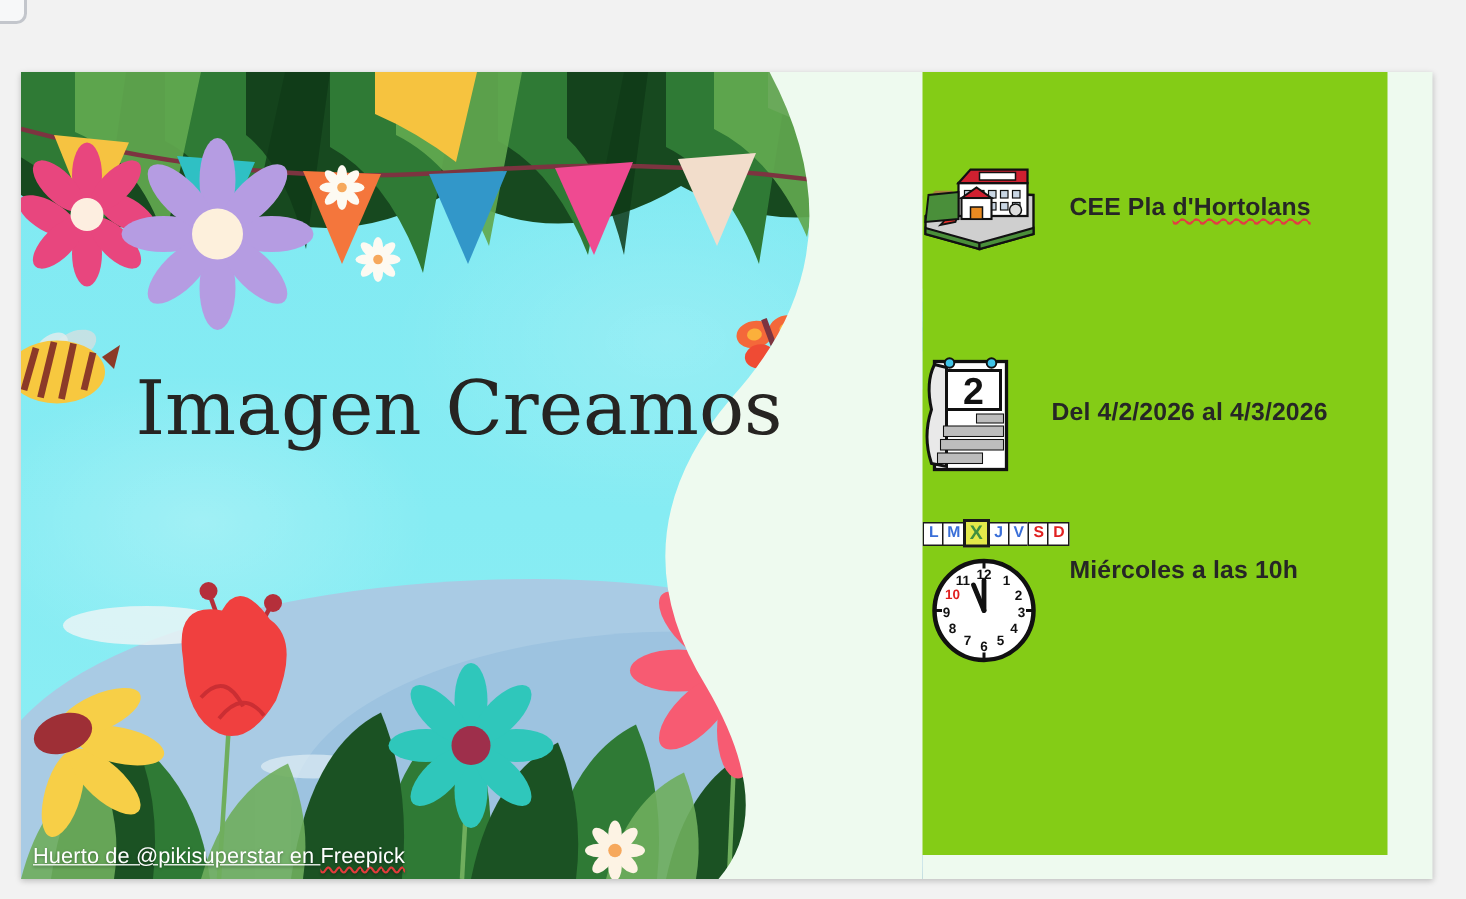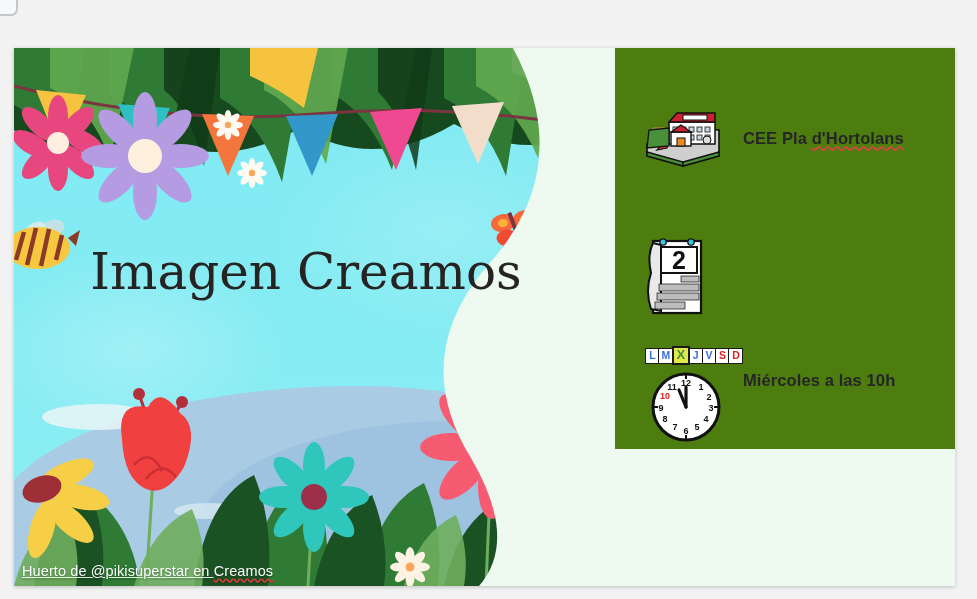--- a/index.html
+++ b/index.html
@@ -103,23 +103,23 @@
     text-align: center;
     font-family: "DejaVu Serif", "Liberation Serif", serif;
     font-size: 50px;
     line-height: 1.52;
     color: #262422;
     font-weight: 400;
   }
 
   
   .panel {
-    position: absolute; left: 601px; top: 0;
-    width: 340px; height: 401px;
-    background: #4d7c0f;
+    position: absolute; left: 571px; top: 0;
+    width: 340px; height: 522px;
+    background: #84cc16;
   }
   .row {
     position: absolute;
     display: flex; align-items: center;
   }
   .row .label {
     font-size: 16.5px;
     font-weight: bold;
     color: #262626;
     letter-spacing: .1px;
@@ -414,21 +414,21 @@
         </g>
 
         <circle cx="566" cy="162" r="13" fill="#e0478f"></circle>
       </svg>
 
       <svg class="wave" viewBox="0 0 190 538" preserveAspectRatio="none" style="z-index:6;">
         <path d="M190,0 L86,0 Q150,120 60,218 Q-18,310 44,410 Q92,492 52,538 L190,538 Z" fill="#eefaef"></path>
       </svg>
 
       <div class="credit">
-        <span class="u">Huerto de @pikisuperstar en </span><span class="u squig">Creamos</span>
+        <span class="u">Huerto de @pikisuperstar en </span><span class="u squig">Freepick</span>
       </div>
     </div>
 
     <div class="title">
       <div>Imagen Creamos</div>
     </div>
 
     <div class="panel">
 
       <div class="row" id="row-school">
@@ -471,20 +471,21 @@
           <text x="36" y="36" font-family="Liberation Sans, sans-serif" font-size="25" font-weight="bold" text-anchor="middle" fill="#111">2</text>
           <g fill="#bdbdbd" stroke="#111" stroke-width=".7">
             <rect x="38" y="43" width="18" height="6"></rect>
             <rect x="16" y="51" width="40" height="7"></rect>
             <rect x="14" y="60" width="42" height="7"></rect>
             <rect x="12" y="69" width="30" height="7"></rect>
           </g>
           <circle cx="20" cy="9" r="3.2" fill="#3fc3e8" stroke="#111" stroke-width="1.3"></circle>
           <circle cx="48" cy="9" r="3.2" fill="#3fc3e8" stroke="#111" stroke-width="1.3"></circle>
         </svg>
+        <span class="label">Del 4/2/2026 al 4/3/2026</span>
       </div>
 
       <div class="row" id="row-time">
         <div class="time-top">
           <div class="weekstrip">
             <div class="wk">L</div>
             <div class="wk">M</div>
             <div class="wk sel">X</div>
             <div class="wk">J</div>
             <div class="wk">V</div>

